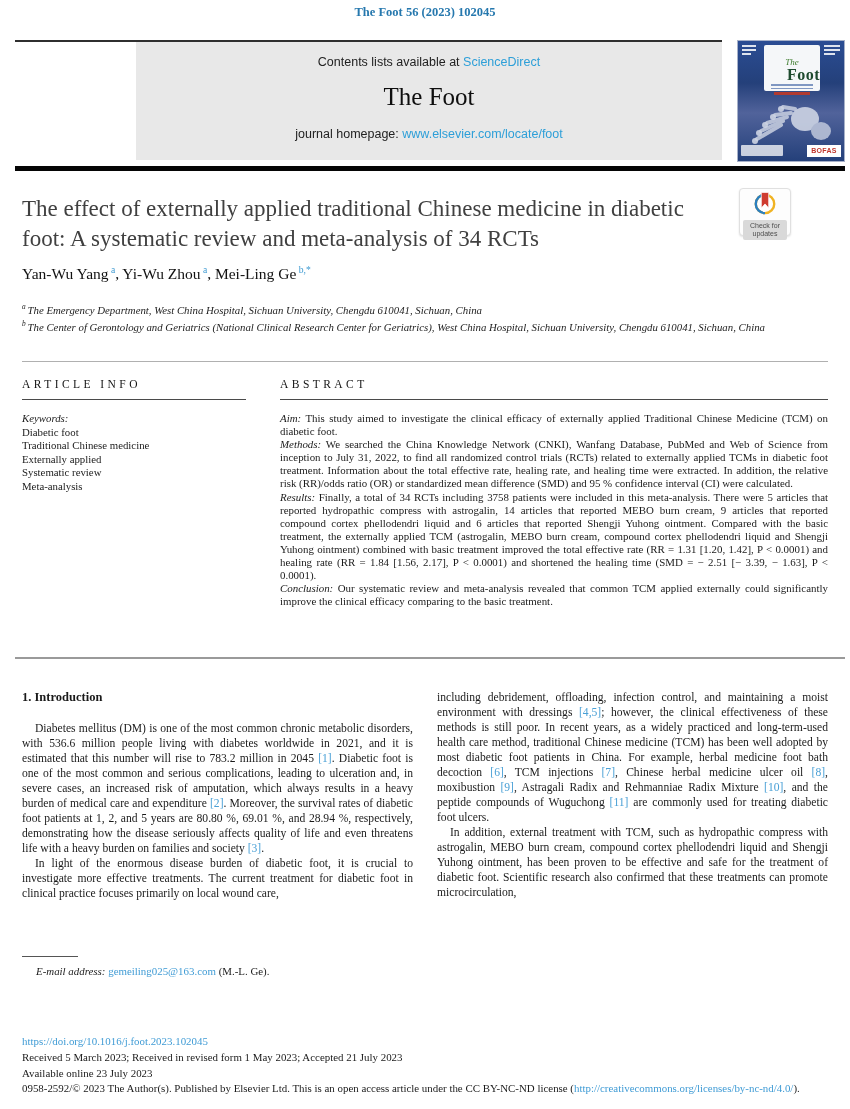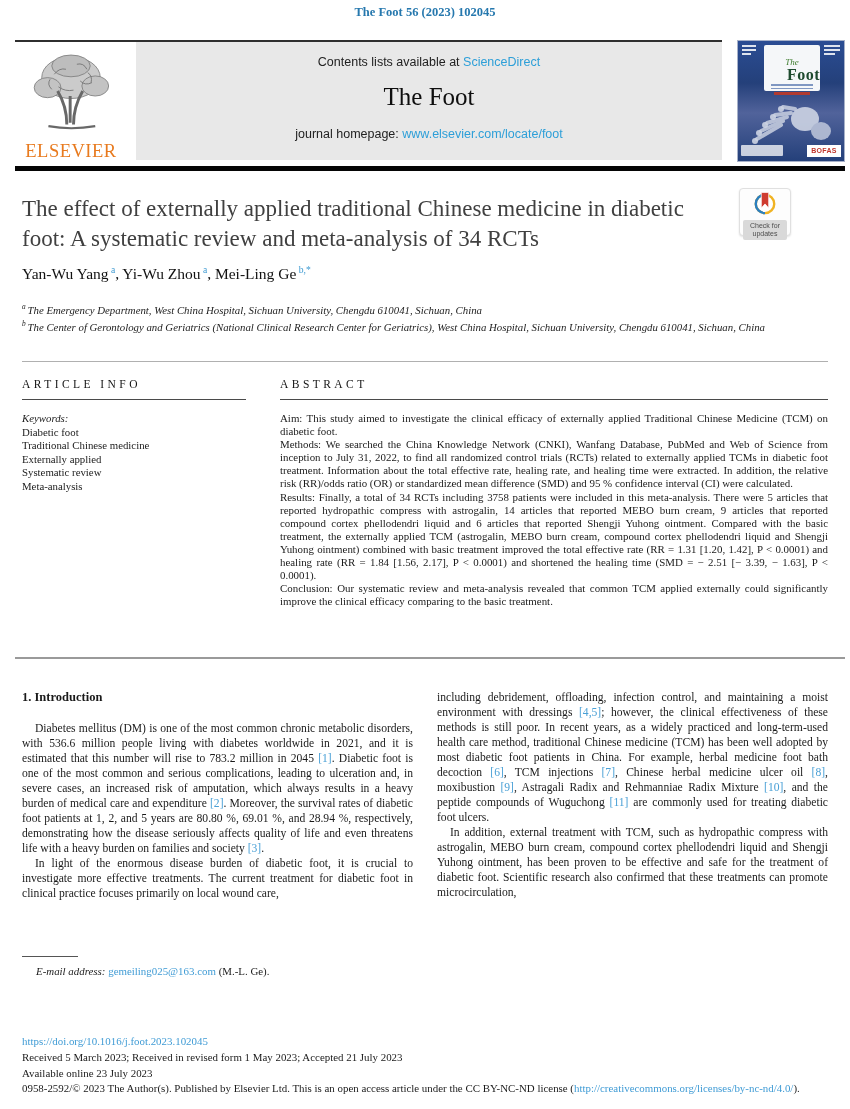--- a/index.html
+++ b/index.html
@@ -55,21 +55,21 @@
   .rule-affil { position:absolute; top:361px; left:22px; width:806px; height:1px; background:#b0b0b0; }
 
   .head-cols { position:absolute; top:378px; left:22px; width:806px; display:flex; }
   .info-col { width:224px; margin-right:34px; flex:none; }
   .abs-col  { flex:1; }
   .col-heading { font-size:11.5px; letter-spacing:0.30em; color:#141414; }
   .head-rule { margin-top:9px; height:1px; background:#4a4a4a; }
   .kw-label { margin-top:12px; font-style:italic; font-size:10.8px; line-height:13.5px; }
   .kw { font-size:10.8px; line-height:13.5px; }
   .abs-body { margin-top:12px; font-size:10.9px; line-height:13.1px; text-align:justify; }
-  .lbl { }
+  .lbl { font-style:italic; }
 
   .rule-mid { position:absolute; top:657px; left:15px; width:830px; height:1.5px; background:#9a9a9a; }
 
   .body-cols { position:absolute; top:690px; left:22px; width:806px; display:flex; gap:24px; }
   .col { width:391px; flex:none; }
   .sec-heading { font-size:12.5px; font-weight:700; margin:0 0 16px 0; }
   .body-cols p { margin:0; font-size:11.6px; line-height:15px; text-align:justify; }
   .indent { text-indent:13px; }
 
   .footnote { position:absolute; top:956px; left:22px; width:806px; }
@@ -87,36 +87,20 @@
 </style>
 </head>
 <body>
 
 <div class="page">
 
   <div class="citation">The Foot 56 (2023) 102045</div>
 
   <div class="rule-top"></div>
 
-  <div class="elsevier">
-    <svg width="92" height="92" viewBox="0 0 110 104">
-      <g stroke="#7d7d7d" stroke-width="1" fill="#cbcbcb">
-        <ellipse cx="55" cy="36" rx="35" ry="25"></ellipse>
-        <ellipse cx="27" cy="48" rx="16" ry="12" fill="#c3c3c3"></ellipse>
-        <ellipse cx="84" cy="46" rx="16" ry="12" fill="#c3c3c3"></ellipse>
-        <ellipse cx="55" cy="22" rx="23" ry="13" fill="#bdbdbd"></ellipse>
-      </g>
-      <g stroke="#6e6e6e" fill="none" stroke-width="1">
-        <path d="M35 32 q6 -8 14 -6 M62 20 q8 -2 12 6 M40 47 q8 6 18 4 M66 40 q6 6 14 2 M30 38 q-4 6 2 12 M75 30 q6 4 4 12"></path>
-      </g>
-      <path d="M50 92 C50 74 45 62 39 52 M58 92 C58 76 62 64 69 52 M54 90 L54 58" stroke="#686868" stroke-width="3.5" fill="none"></path>
-      <path d="M28 94 Q55 99 84 94" stroke="#686868" stroke-width="2.5" fill="none"></path>
-    </svg>
-    <div class="els-text">ELSEVIER</div>
-  </div>
 
   <div class="graybox">
     <div class="contents-line"><span>Contents lists available at </span><span class="link2">ScienceDirect</span></div>
     <div class="journal-title">The Foot</div>
     <div class="homepage-line"><span>journal homepage: </span><span class="link2">www.elsevier.com/locate/foot</span></div>
   </div>
 
   <div class="cover">
     <div class="cv-bars" style="top:4px; left:4px; width:14px;">
       <div class="cv-bar"></div>

